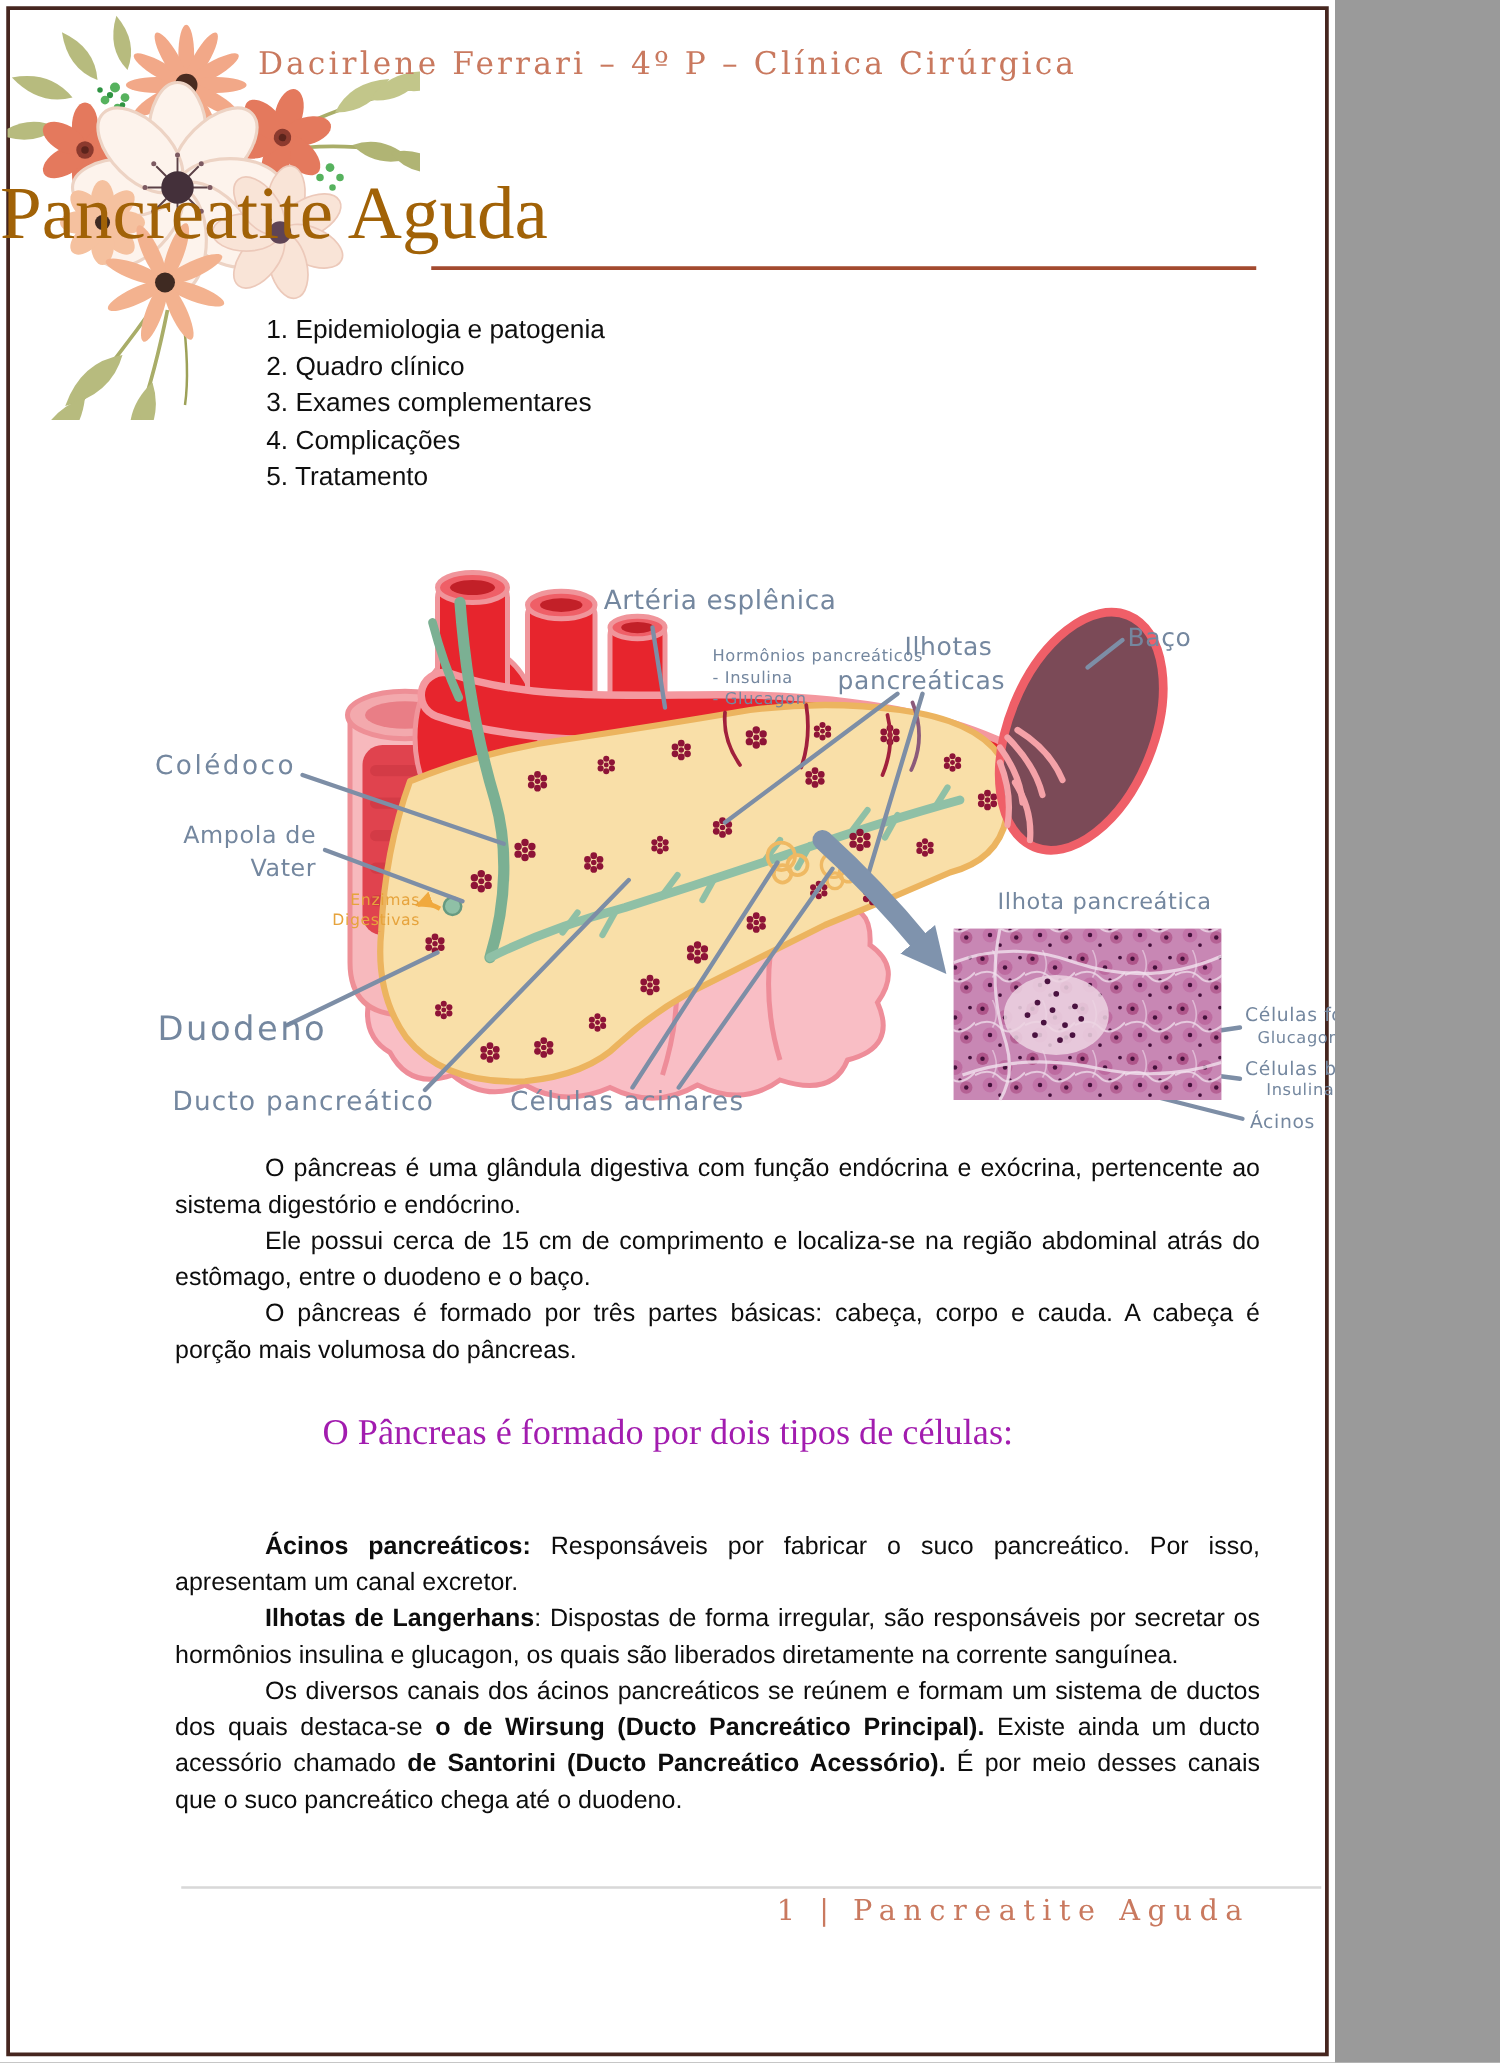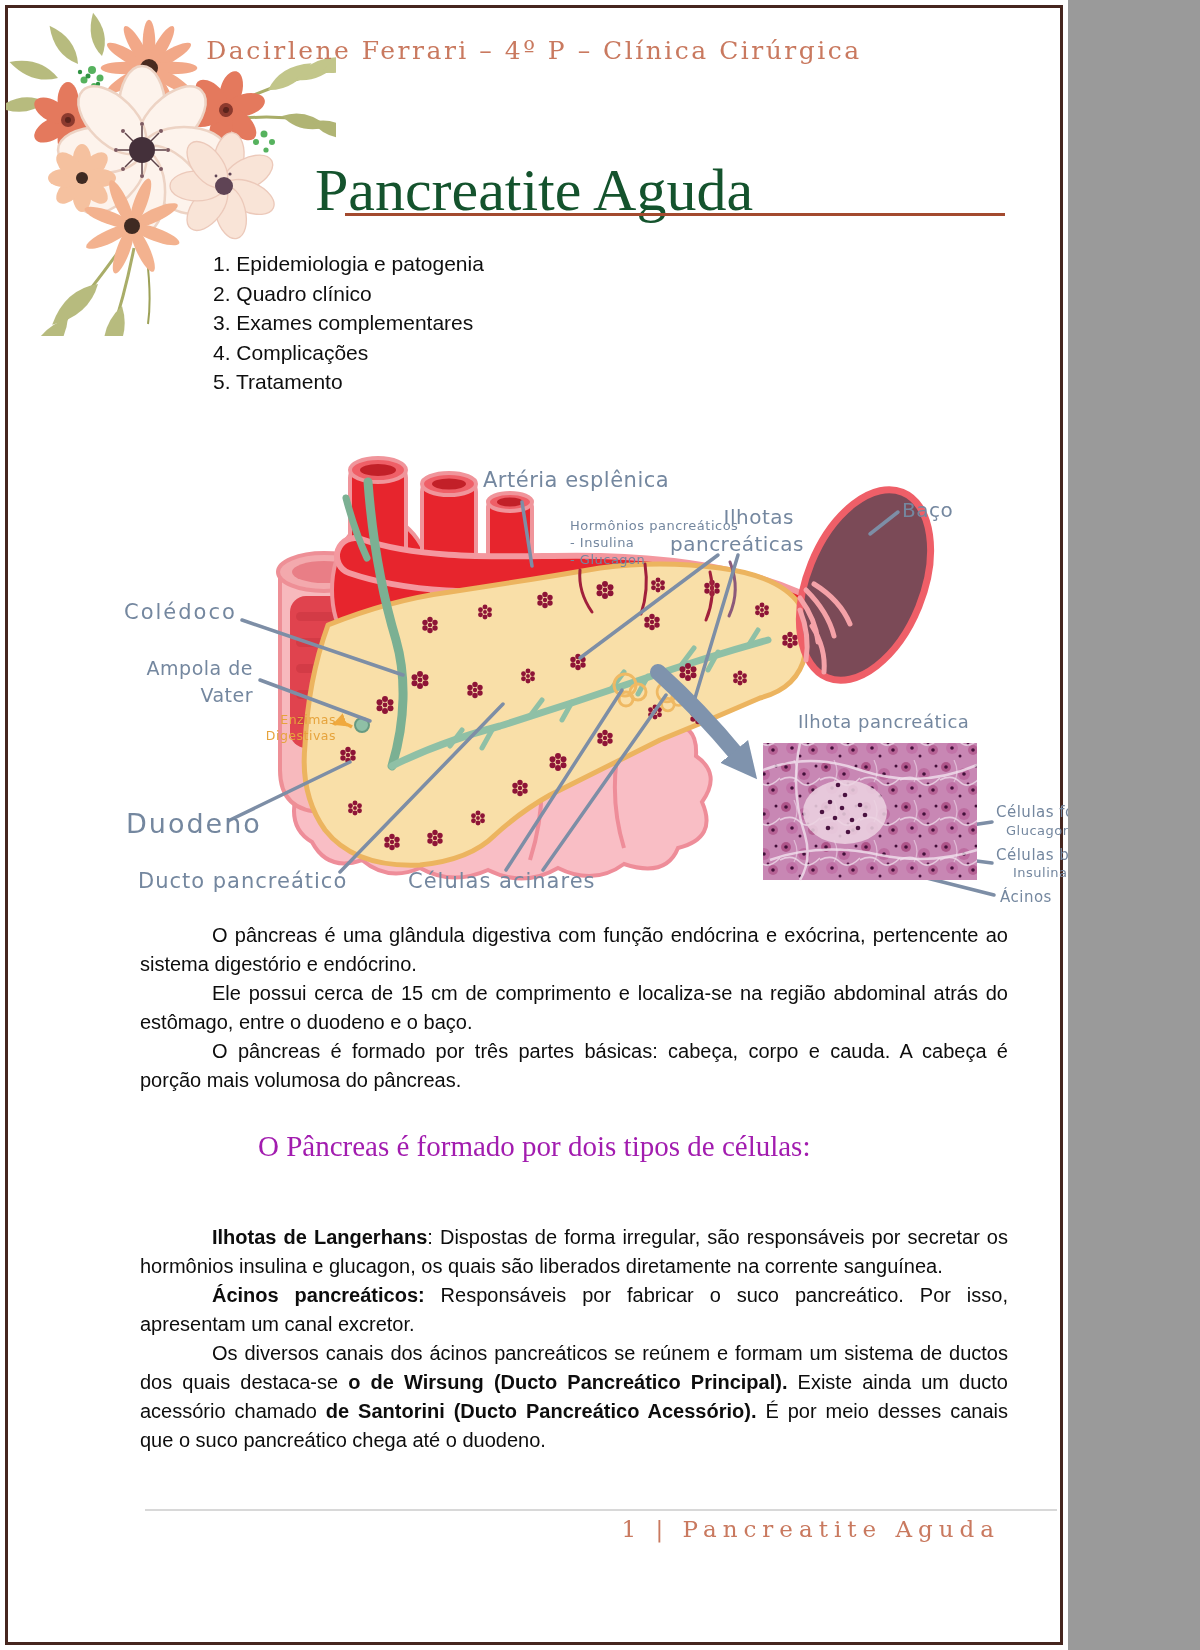--- a/index.html
+++ b/index.html
@@ -2,22 +2,22 @@
 <html><head>
 <meta charset="utf-8">
 <style>
   html,body{margin:0;padding:0;background:#9a9a9a;}
   .page{position:relative;width:1068px;height:1650px;background:#ffffff;overflow:hidden;
         font-family:"Liberation Sans",sans-serif;}
   .frame{position:absolute;left:5px;top:5px;right:5px;bottom:5px;border:3px solid #46261f;pointer-events:none;}
   .floral{position:absolute;left:6px;top:6px;width:330px;height:330px;}
   .header{position:absolute;top:36px;left:0;width:100%;text-align:center;
           font-family:"DejaVu Serif",serif;font-size:25px;letter-spacing:2.5px;color:#c9795f;}
-  .title{position:absolute;top:136px;left:0;width:100%;text-align:center;
-         font-family:"Liberation Serif",serif;font-size:60px;color:#14532d;margin-top:20px;}
+  .title{position:absolute;top:136px;left:0;width:100%;text-align:left;
+         font-family:"Liberation Serif",serif;font-size:60px;color:#a16207;}
   .trule{position:absolute;top:213px;left:345px;width:660px;height:3px;background:#a34a2f;}
   .toc{position:absolute;left:213px;top:249px;font-size:21px;line-height:29.5px;color:#0f0f0f;}
   .dsvg{position:absolute;left:100px;top:440px;width:960px;height:470px;}
   .dlabel{position:absolute;color:#74879f;font-family:"DejaVu Sans",sans-serif;letter-spacing:.5px;white-space:nowrap;}
   .dlabel.center{text-align:right;white-space:normal;}
   .orange{color:#e6a33c;}
   .bodytext{position:absolute;left:140px;top:921px;width:868px;font-size:20px;line-height:29px;
             color:#0d0d0d;text-align:justify;}
   .bodytext p{margin:0;text-indent:72px;}
   .subtitle{font-family:"Liberation Serif",serif;font-size:29px;color:#a21caf;
@@ -462,20 +462,20 @@
   <div class="dlabel" style="left:1006px;top:823px;font-size:13px;">Glucagon</div>
   <div class="dlabel" style="left:996px;top:846px;font-size:15px;">Células beta</div>
   <div class="dlabel" style="left:1013px;top:865px;font-size:13px;">Insulina</div>
   <div class="dlabel" style="left:1000px;top:888px;font-size:15px;">Ácinos</div>
 
   <div class="bodytext">
     <p>O pâncreas é uma glândula digestiva com função endócrina e exócrina, pertencente ao sistema digestório e endócrino.</p>
     <p>Ele possui cerca de 15 cm de comprimento e localiza-se na região abdominal atrás do estômago, entre o duodeno e o baço.</p>
     <p>O pâncreas é formado por três partes básicas: cabeça, corpo e cauda. A cabeça é porção mais volumosa do pâncreas.</p>
     <p class="subtitle">O Pâncreas é formado por dois tipos de células:</p>
+    <p><b>Ácinos pancreáticos:</b><span> Responsáveis por fabricar o suco pancreático. Por isso, apresentam um canal excretor.</span></p>
     <p><b>Ilhotas de Langerhans</b><span>: Dispostas de forma irregular, são responsáveis por secretar os hormônios insulina e glucagon, os quais são liberados diretamente na corrente sanguínea.</span></p>
-    <p><b>Ácinos pancreáticos:</b><span> Responsáveis por fabricar o suco pancreático. Por isso, apresentam um canal excretor.</span></p>
     <p><span>Os diversos canais dos ácinos pancreáticos se reúnem e formam um sistema de ductos dos quais destaca-se </span><b>o de Wirsung (Ducto Pancreático Principal).</b><span> Existe ainda um ducto acessório chamado </span><b>de Santorini (Ducto Pancreático Acessório).</b><span> É por meio desses canais que o suco pancreático chega até o duodeno.</span></p>
   </div>
 
   <div class="footer-line"></div>
   <div class="footer">1 | Pancreatite Aguda</div>
 </div>
 
 </body></html>

